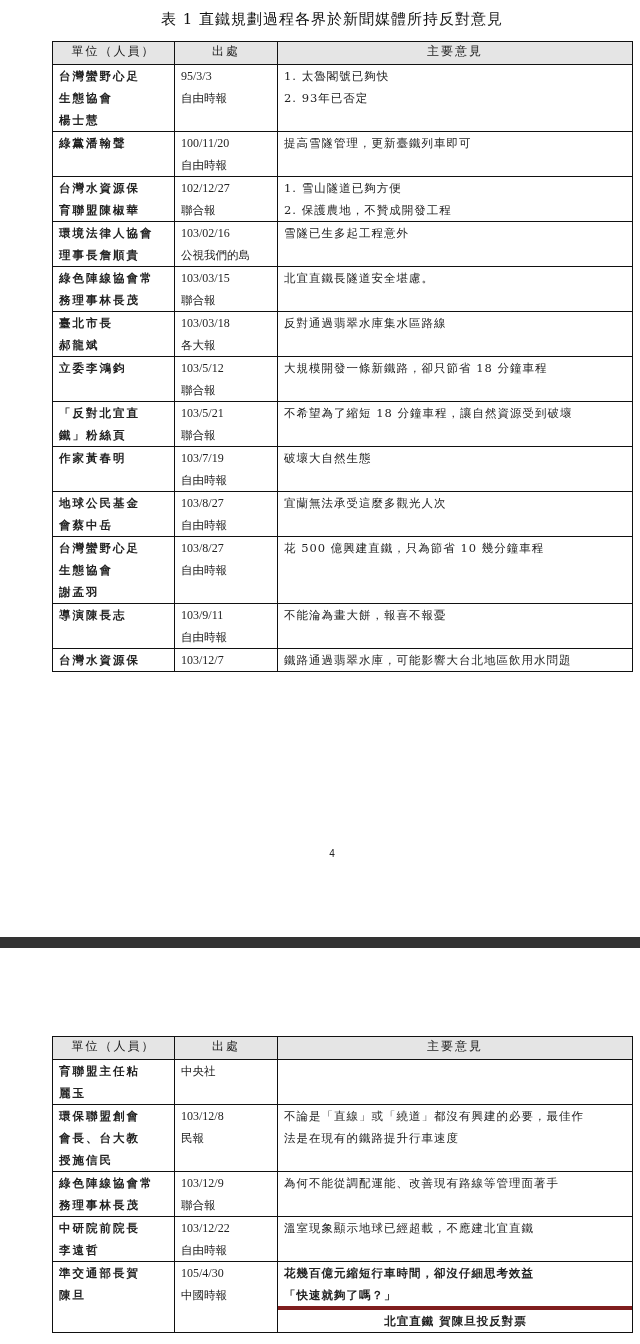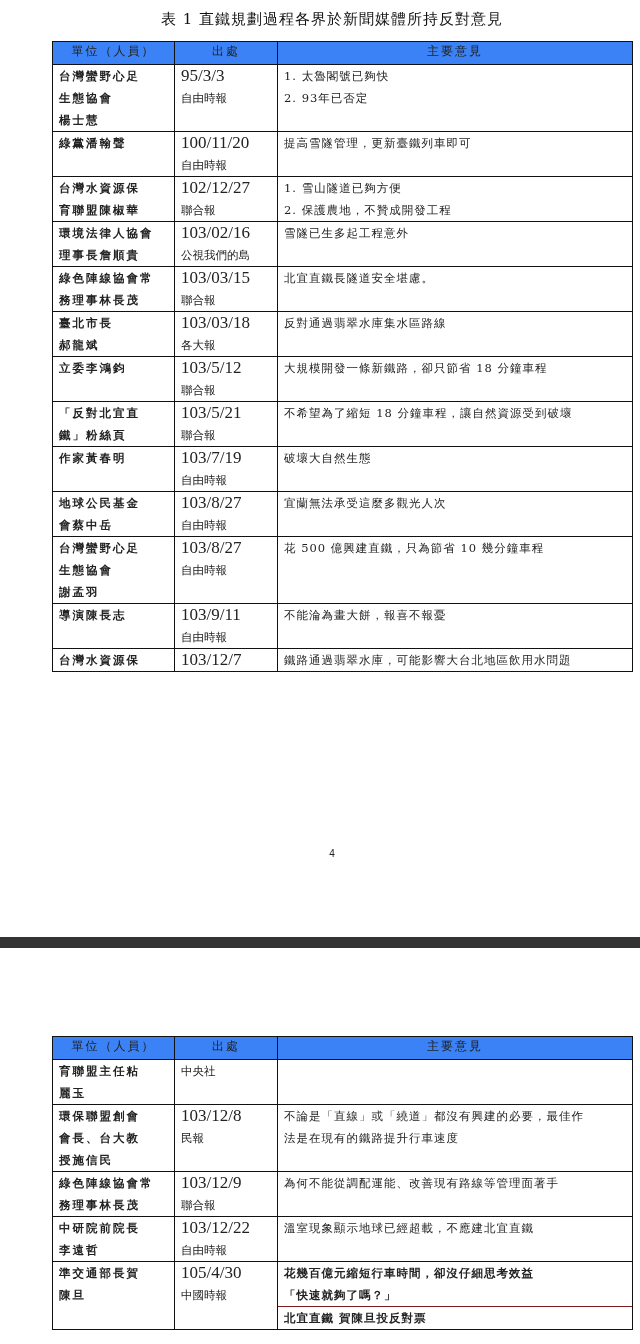--- a/index.html
+++ b/index.html
@@ -9,31 +9,31 @@
   .page1 { top: 0; height: 937px; }
   .sep { position: absolute; left: 0; top: 937px; width: 640px; height: 11px; background: #333333; }
   .page2 { top: 948px; height: 396px; }
   .title { position: absolute; top: 10px; left: 0; width: 640px; text-align: center;
            font-size: 15px; letter-spacing: 1px; color: #111; }
   table { position: absolute; left: 40px; width: 580px; border-collapse: collapse; table-layout: fixed; }
   .t1 { top: 41px; }
   .t2 { top: 88px; }
   col.c1 { width: 122px; } col.c2 { width: 103px; } col.c3 { width: 355px; }
   th, td { border: 1px solid #111; vertical-align: top; font-weight: normal; }
-  th { background: #3b82f6; font-size: 12px; height: 20px; padding: 1px 4px; text-align: center; letter-spacing: 2px; }
+  th { background: #e5e5e5; font-size: 12px; height: 20px; padding: 1px 4px; text-align: center; letter-spacing: 2px; }
   td { font-size: 11.5px; line-height: 22px; padding: 0 5px 0 6px; }
   td.unit { letter-spacing: 2px; font-weight: bold; }
-  td.src .date { font-family: "Liberation Serif", "DejaVu Serif", serif; font-size: 17px; }
+  td.src .date { font-family: "Liberation Serif", "DejaVu Serif", serif; font-size: 12px; }
   td.op { letter-spacing: 1px; margin-top: 15px; }
   .line { display: block; white-space: nowrap; }
   .pagenum { position: absolute; top: 848px; left: 0; width: 640px; text-align: center; font-size: 10px;
              font-family: "Liberation Sans", sans-serif; }
   td.subsplit { padding: 0; font-weight: bold; }
   td.subsplit .sub { padding: 0 5px 0 6px; }
-  td.subsplit .sub + .sub { border-top: 1px solid #7f1d1d; }
+  td.subsplit .sub + .sub { border-top: 4px solid #7f1d1d; text-align: center; }
 </style>
 </head>
 <body>
 
 <div class="page page1">
   <div class="title">表 1  直鐵規劃過程各界於新聞媒體所持反對意見</div>
   <table class="t1">
     <colgroup>
         <col class="c1">
         <col class="c2">

